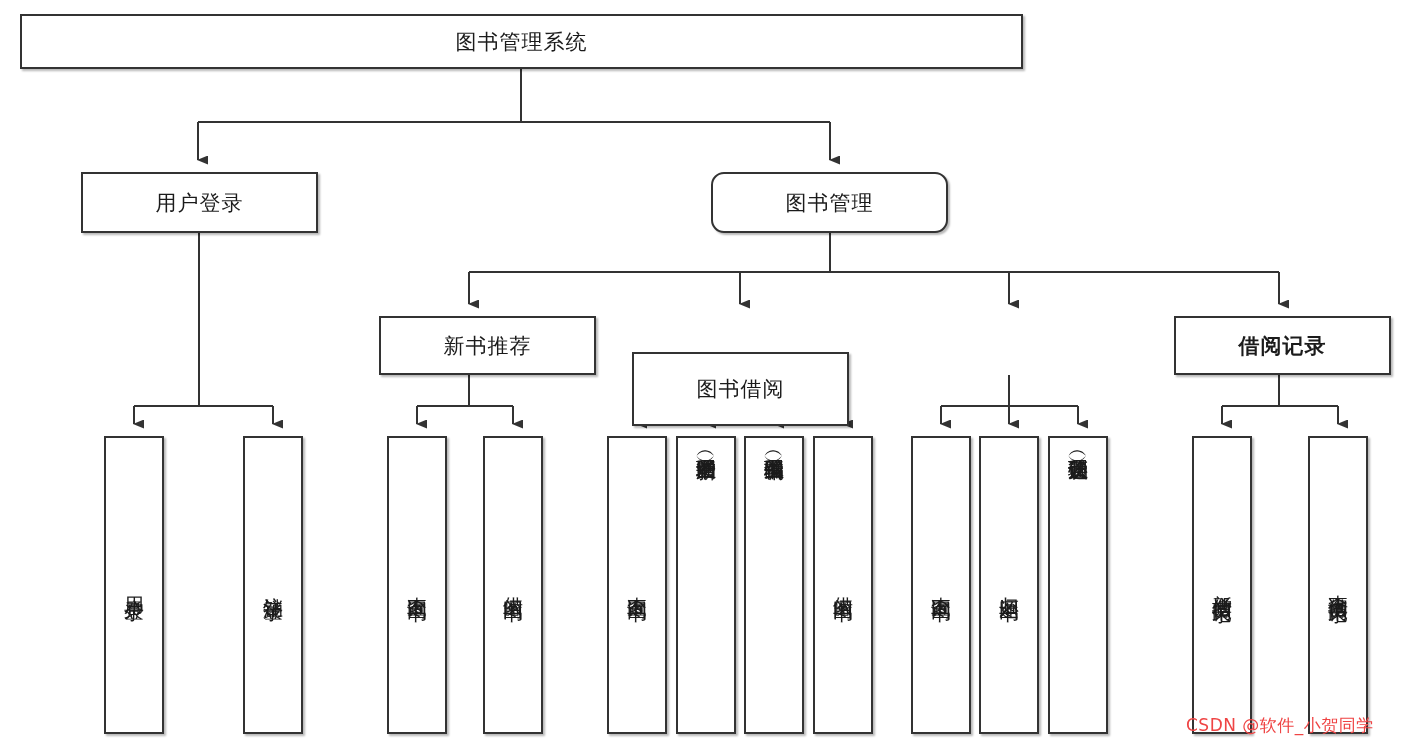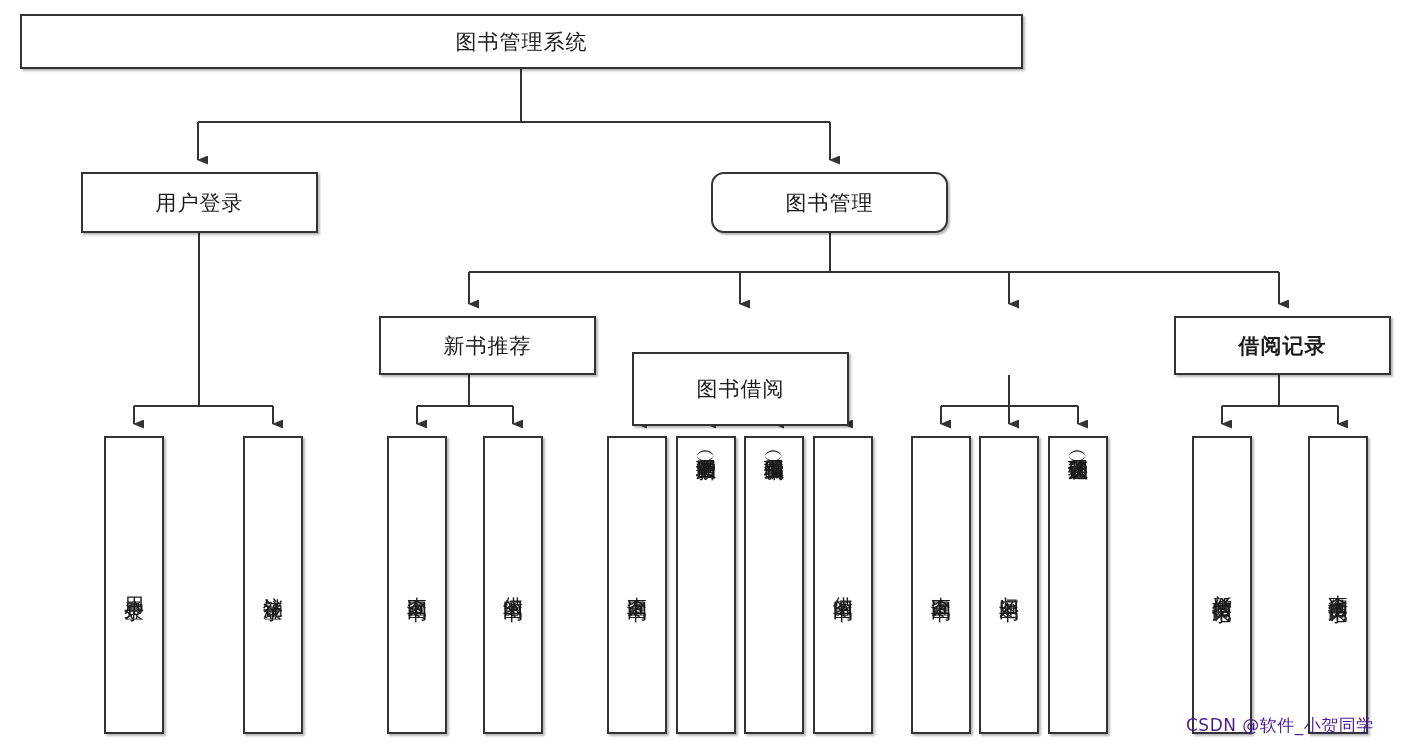--- a/index.html
+++ b/index.html
@@ -65,21 +65,21 @@
   }
   .node.vertical.mid-center {
     align-items: center;
     padding-top: 0;
   }
   .watermark {
     position: absolute;
     left: 1186px;
     top: 714px;
     font-size: 17px;
-    color: #4c1d95;
+    color: #ef4444;
     white-space: nowrap;
     letter-spacing: 0.5px;
   }
 </style>
 </head>
 <body>
 
 <div id="diagram-root">
 
   <svg class="edges" viewBox="0 0 1405 747">

